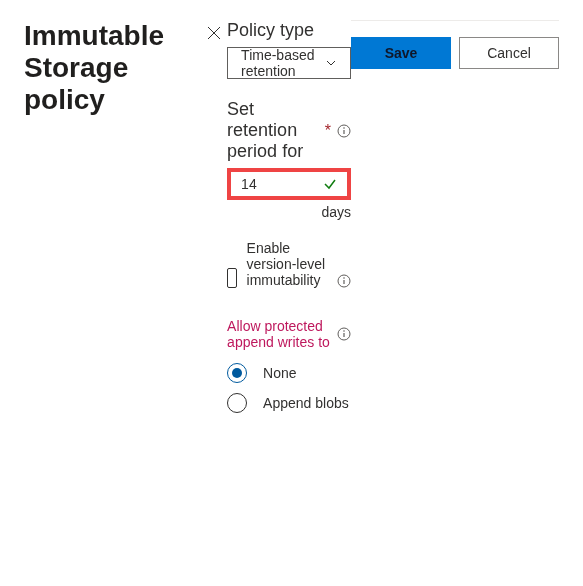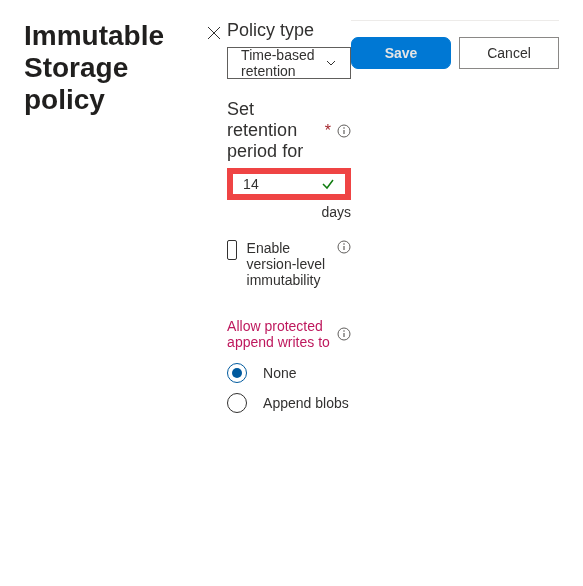--- a/index.html
+++ b/index.html
@@ -85,21 +85,21 @@
     color: #323130;
     flex: 1;
   }
   .chevron {
     color: #323130;
   }
   .input-wrap {
     position: relative;
     width: 100%;
     height: 32px;
-    border: 6px solid #ef4444;
+    border: 4px solid #ef4444;
     background: #fff;
     display: flex;
     align-items: center;
     padding: 0 10px;
   }
   .text-input {
     border: none;
     outline: none;
     width: 100%;
     font-size: 14px;
@@ -113,21 +113,21 @@
     color: #107c10;
   }
   .unit-label {
     text-align: right;
     font-size: 14px;
     color: #323130;
     margin-top: 4px;
   }
   .checkbox-row {
     display: flex;
-    align-items: flex-start;
+    align-items: flex-end;
     margin-top: 16px;
     margin-bottom: 30px;
   }
   .checkbox-box {
     width: 20px;
     height: 20px;
     border: 1px solid #323130;
     border-radius: 2px;
     margin-right: 10px;
     cursor: pointer;
@@ -188,23 +188,22 @@
     border: 1px solid #8a8886;
     background: #fff;
     color: #323130;
     cursor: pointer;
     padding: 0 16px;
     font-family: inherit;
   }
   .btn-primary {
     background: #0078d4;
     border-color: #0078d4;
-    color: #e5e5e5;
+    color: #0f172a;
     font-weight: 600;
-    border-radius: 7px;
   }
 </style>
 </head>
 <body>
 
 <div class="panel">
 
   <div class="header">
     <h1 class="title">Immutable Storage policy</h1>
     <button class="close-btn">

